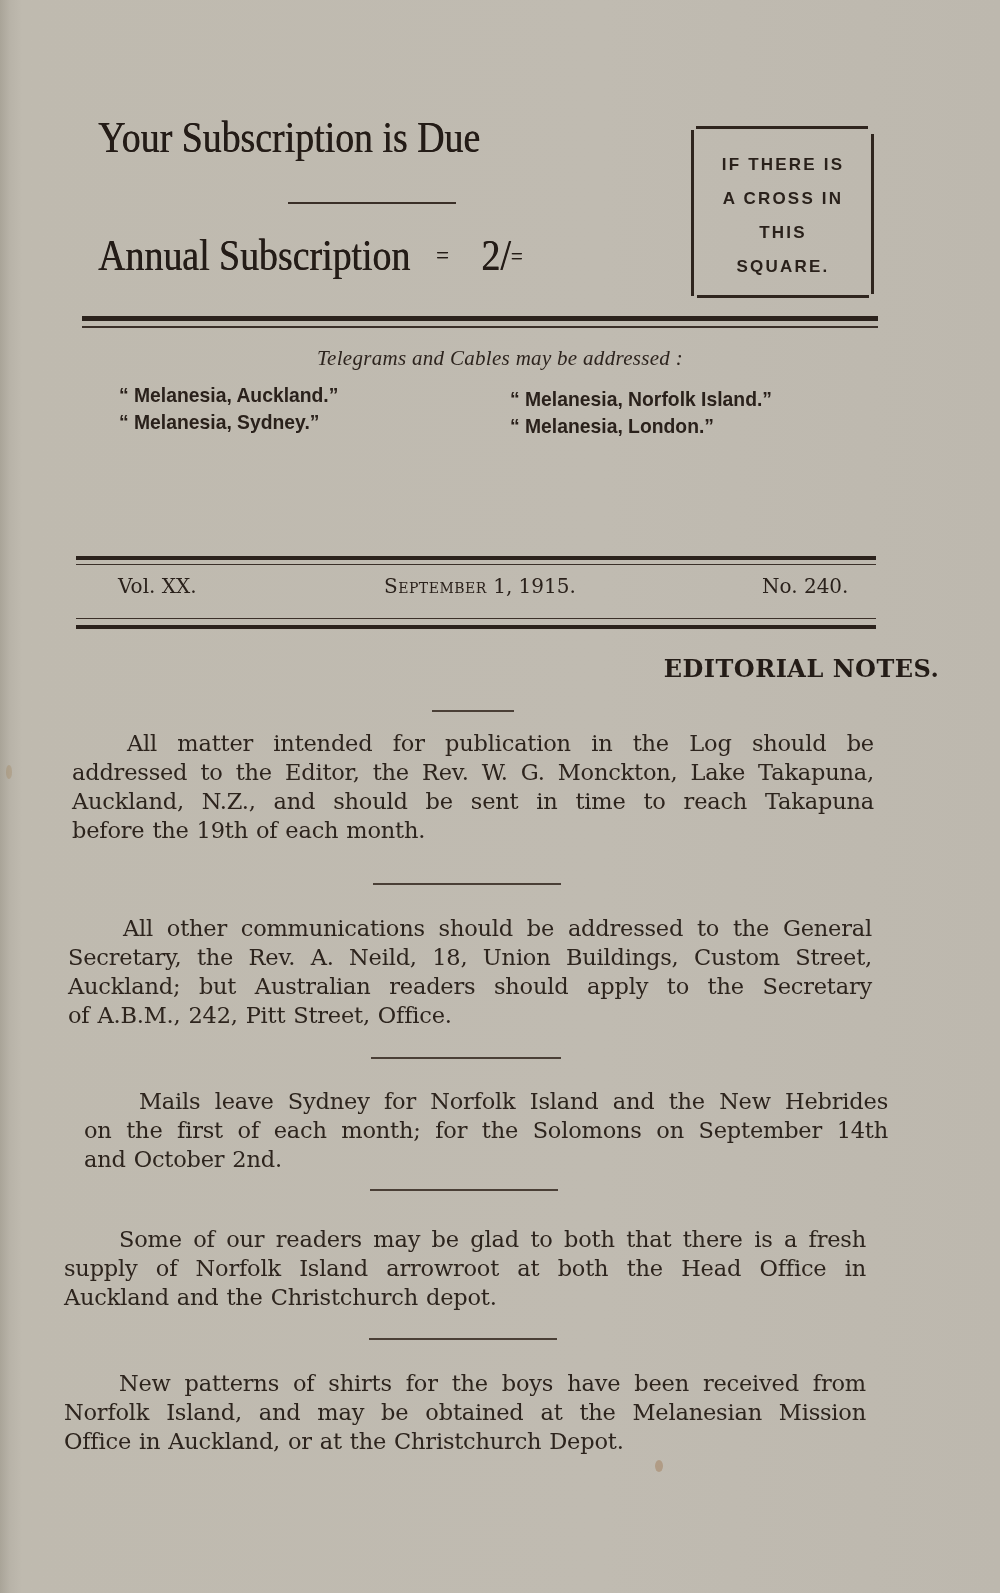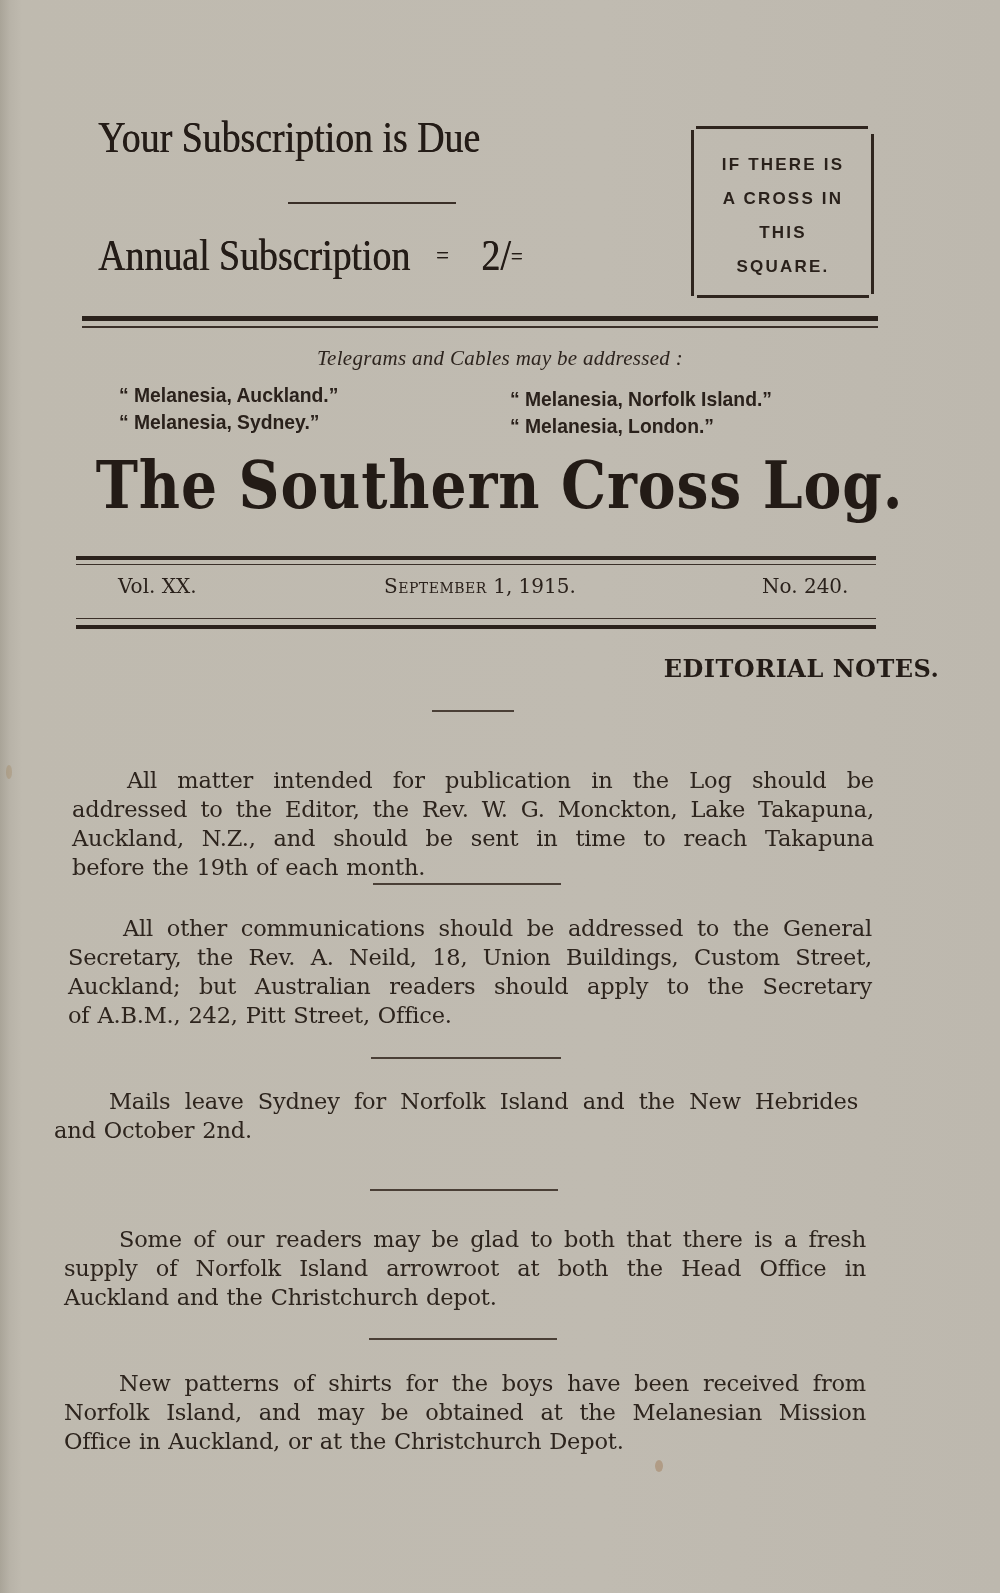--- a/index.html
+++ b/index.html
@@ -191,55 +191,55 @@
 
   <div class="rule-thick" style="left:82px; top:316px; width:796px; height:5px;"></div>
   <div class="rule-thin" style="left:82px; top:326px; width:796px; height:1.5px;"></div>
 
   <div class="telegrams">Telegrams and Cables may be addressed :</div>
   <div class="addr" style="left:119px; top:383px;">“ Melanesia, Auckland.”</div>
   <div class="addr" style="left:510px; top:387px;">“ Melanesia, Norfolk Island.”</div>
   <div class="addr" style="left:119px; top:410px;">“ Melanesia, Sydney.”</div>
   <div class="addr" style="left:510px; top:414px;">“ Melanesia, London.”</div>
 
-  <div class="masthead"><span>The Southern Cross Log.</span></div>
 
   <div class="rule-thick" style="left:76px; top:556px; width:800px; height:3.5px;"></div>
   <div class="rule-thin" style="left:76px; top:564px; width:800px; height:1.2px;"></div>
 
   <div class="issue-row" style="left:102px;">Vol. XX.</div>
   <div class="issue-row" style="left:368px;">
     <span class="smallcaps">September</span><span> 1, 1915.</span>
   </div>
   <div class="issue-row" style="left:746px;">No. 240.</div>
 
   <div class="rule-thin" style="left:76px; top:618px; width:800px; height:1.2px;"></div>
   <div class="rule-thick" style="left:76px; top:625px; width:800px; height:3.5px;"></div>
 
   <div class="section-title" style="left:0; width:945px;"><span>EDITORIAL NOTES.</span></div>
   <div class="divider" style="left:432px; top:710px; width:82px;"></div>
 
-  <div class="para" style="top:766px; left:72px; width:802px;">
+  <div class="para" style="top:729px; left:72px; width:802px;">
     <span class="line indent">All matter intended for publication in the Log should be</span>
     <span class="line">addressed to the Editor, the Rev. W. G. Monckton, Lake Takapuna,</span>
     <span class="line">Auckland, N.Z., and should be sent in time to reach Takapuna</span>
     <span class="line last">before the 19th of each month.</span>
   </div>
   <div class="divider" style="left:373px; top:883px; width:188px; height:1.8px;"></div>
 
   <div class="para" style="top:914px; left:68px; width:804px;">
     <span class="line indent">All other communications should be addressed to the General</span>
     <span class="line">Secretary, the Rev. A. Neild, 18, Union Buildings, Custom Street,</span>
     <span class="line">Auckland; but Australian readers should apply to the Secretary</span>
     <span class="line last">of A.B.M., 242, Pitt Street, Office.</span>
   </div>
   <div class="divider" style="left:371px; top:1057px; width:190px; height:1.8px;"></div>
 
-  <div class="para" style="top:1087px; left:54px; width:804px;">
+  <div class="para" style="top:1087px; left:84px; width:804px;">
     <span class="line indent">Mails leave Sydney for Norfolk Island and the New Hebrides</span>
+    <span class="line">on the first of each month; for the Solomons on September 14th</span>
     <span class="line last">and October 2nd.</span>
   </div>
   <div class="divider" style="left:370px; top:1189px; width:188px; height:1.8px;"></div>
 
   <div class="para" style="top:1225px; left:64px; width:802px;">
     <span class="line indent">Some of our readers may be glad to both that there is a fresh</span>
     <span class="line">supply of Norfolk Island arrowroot at both the Head Office in</span>
     <span class="line last">Auckland and the Christchurch depot.</span>
   </div>
   <div class="divider" style="left:369px; top:1338px; width:188px; height:1.8px;"></div>

